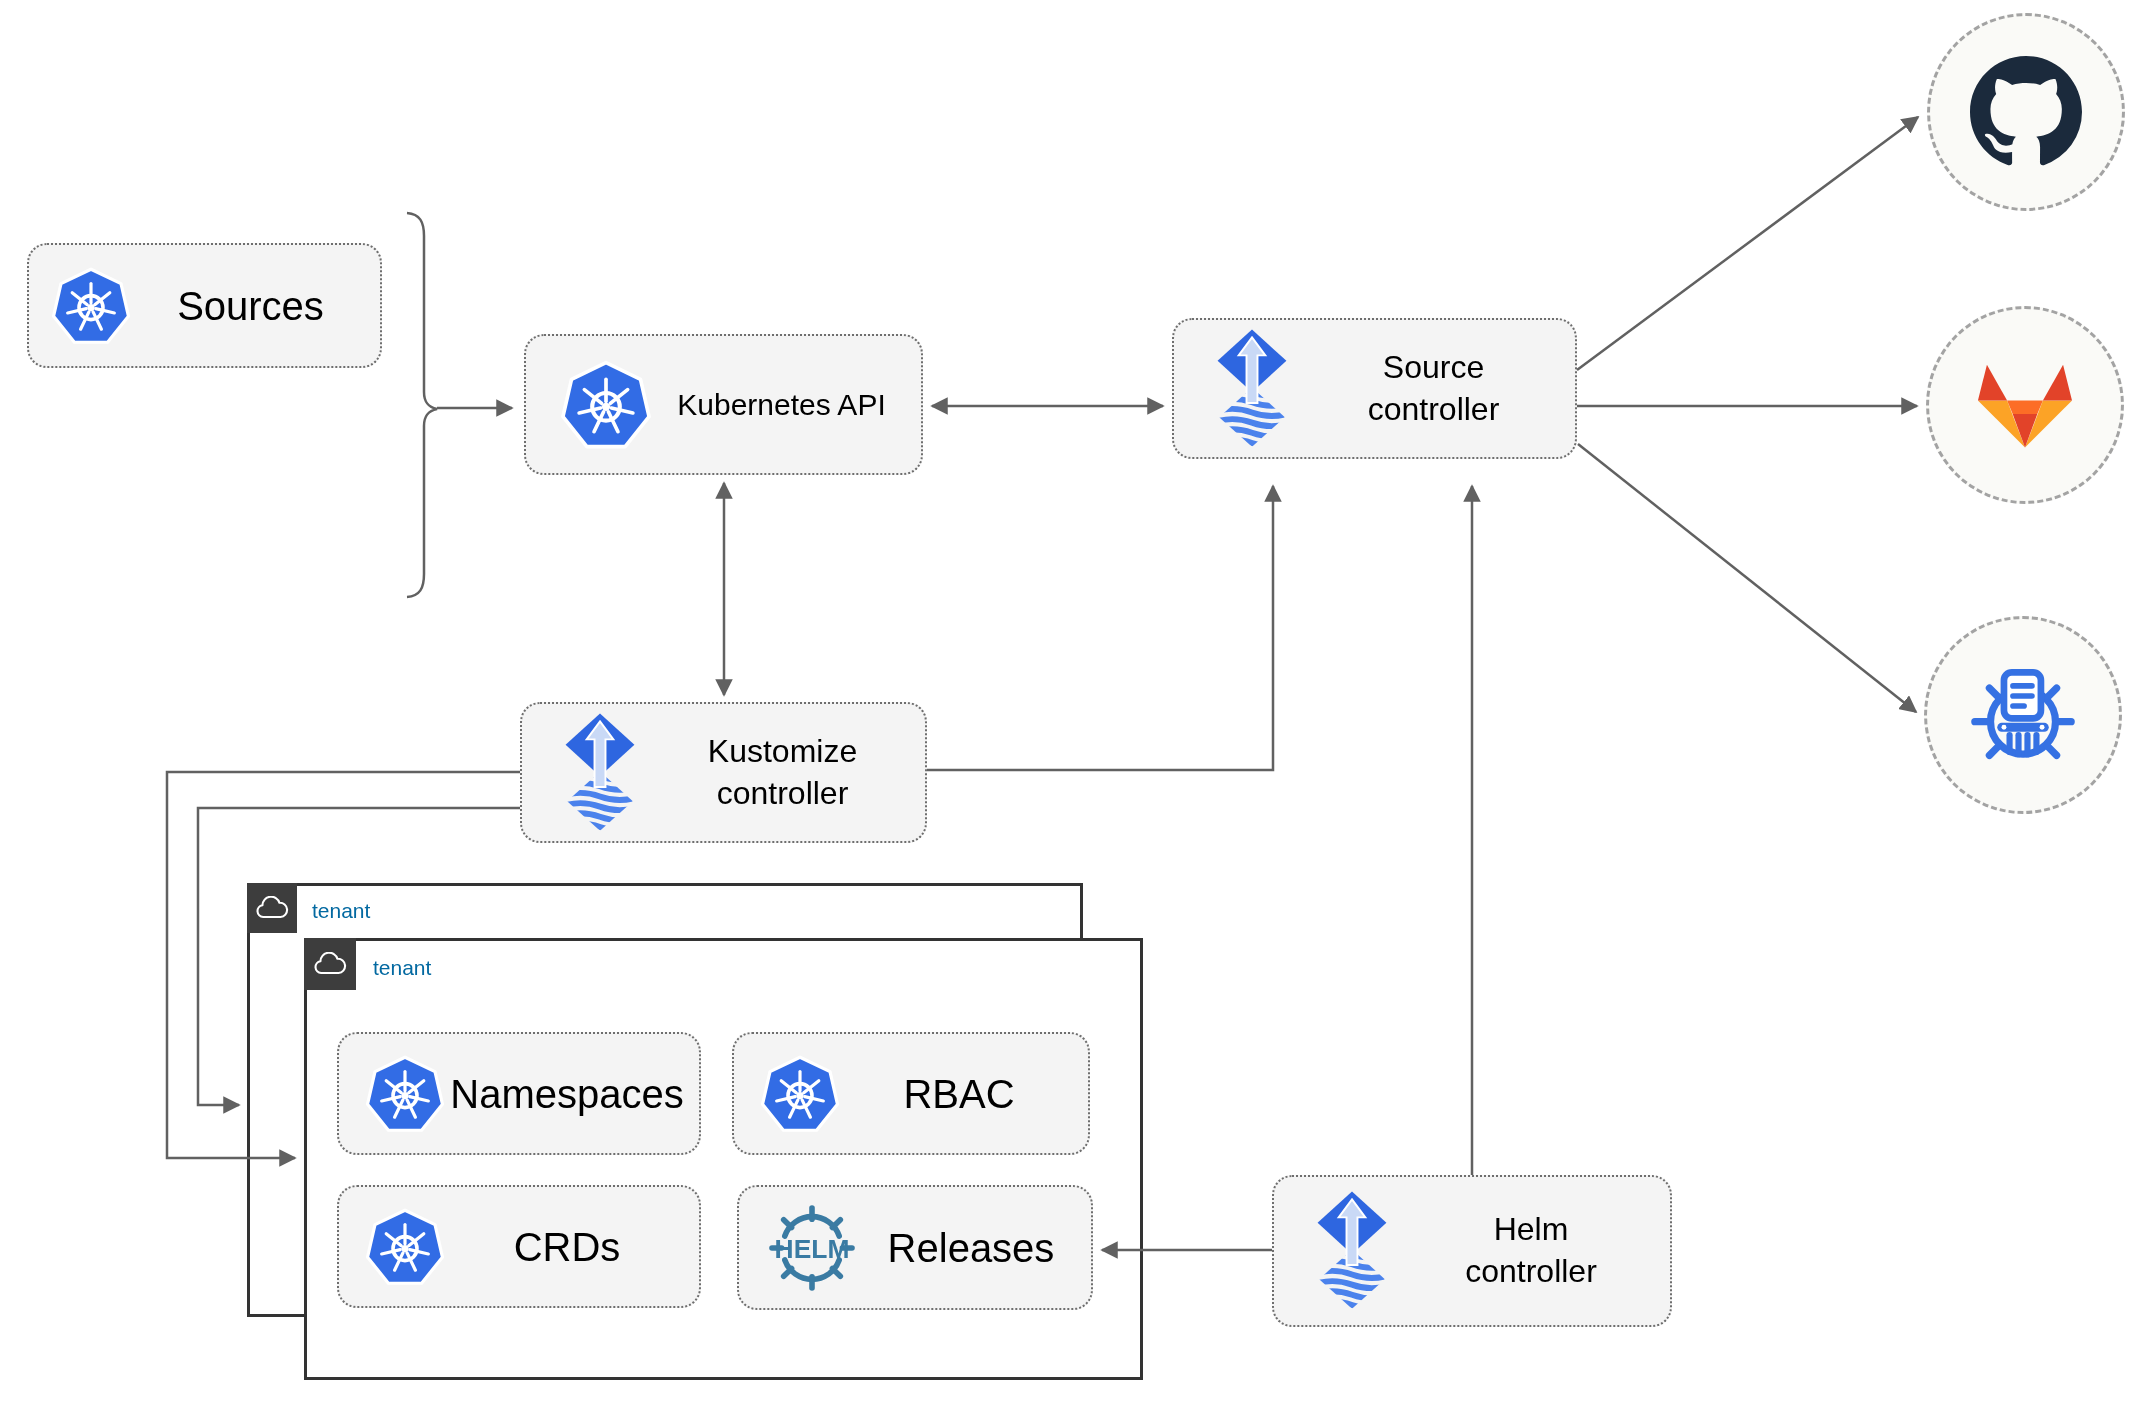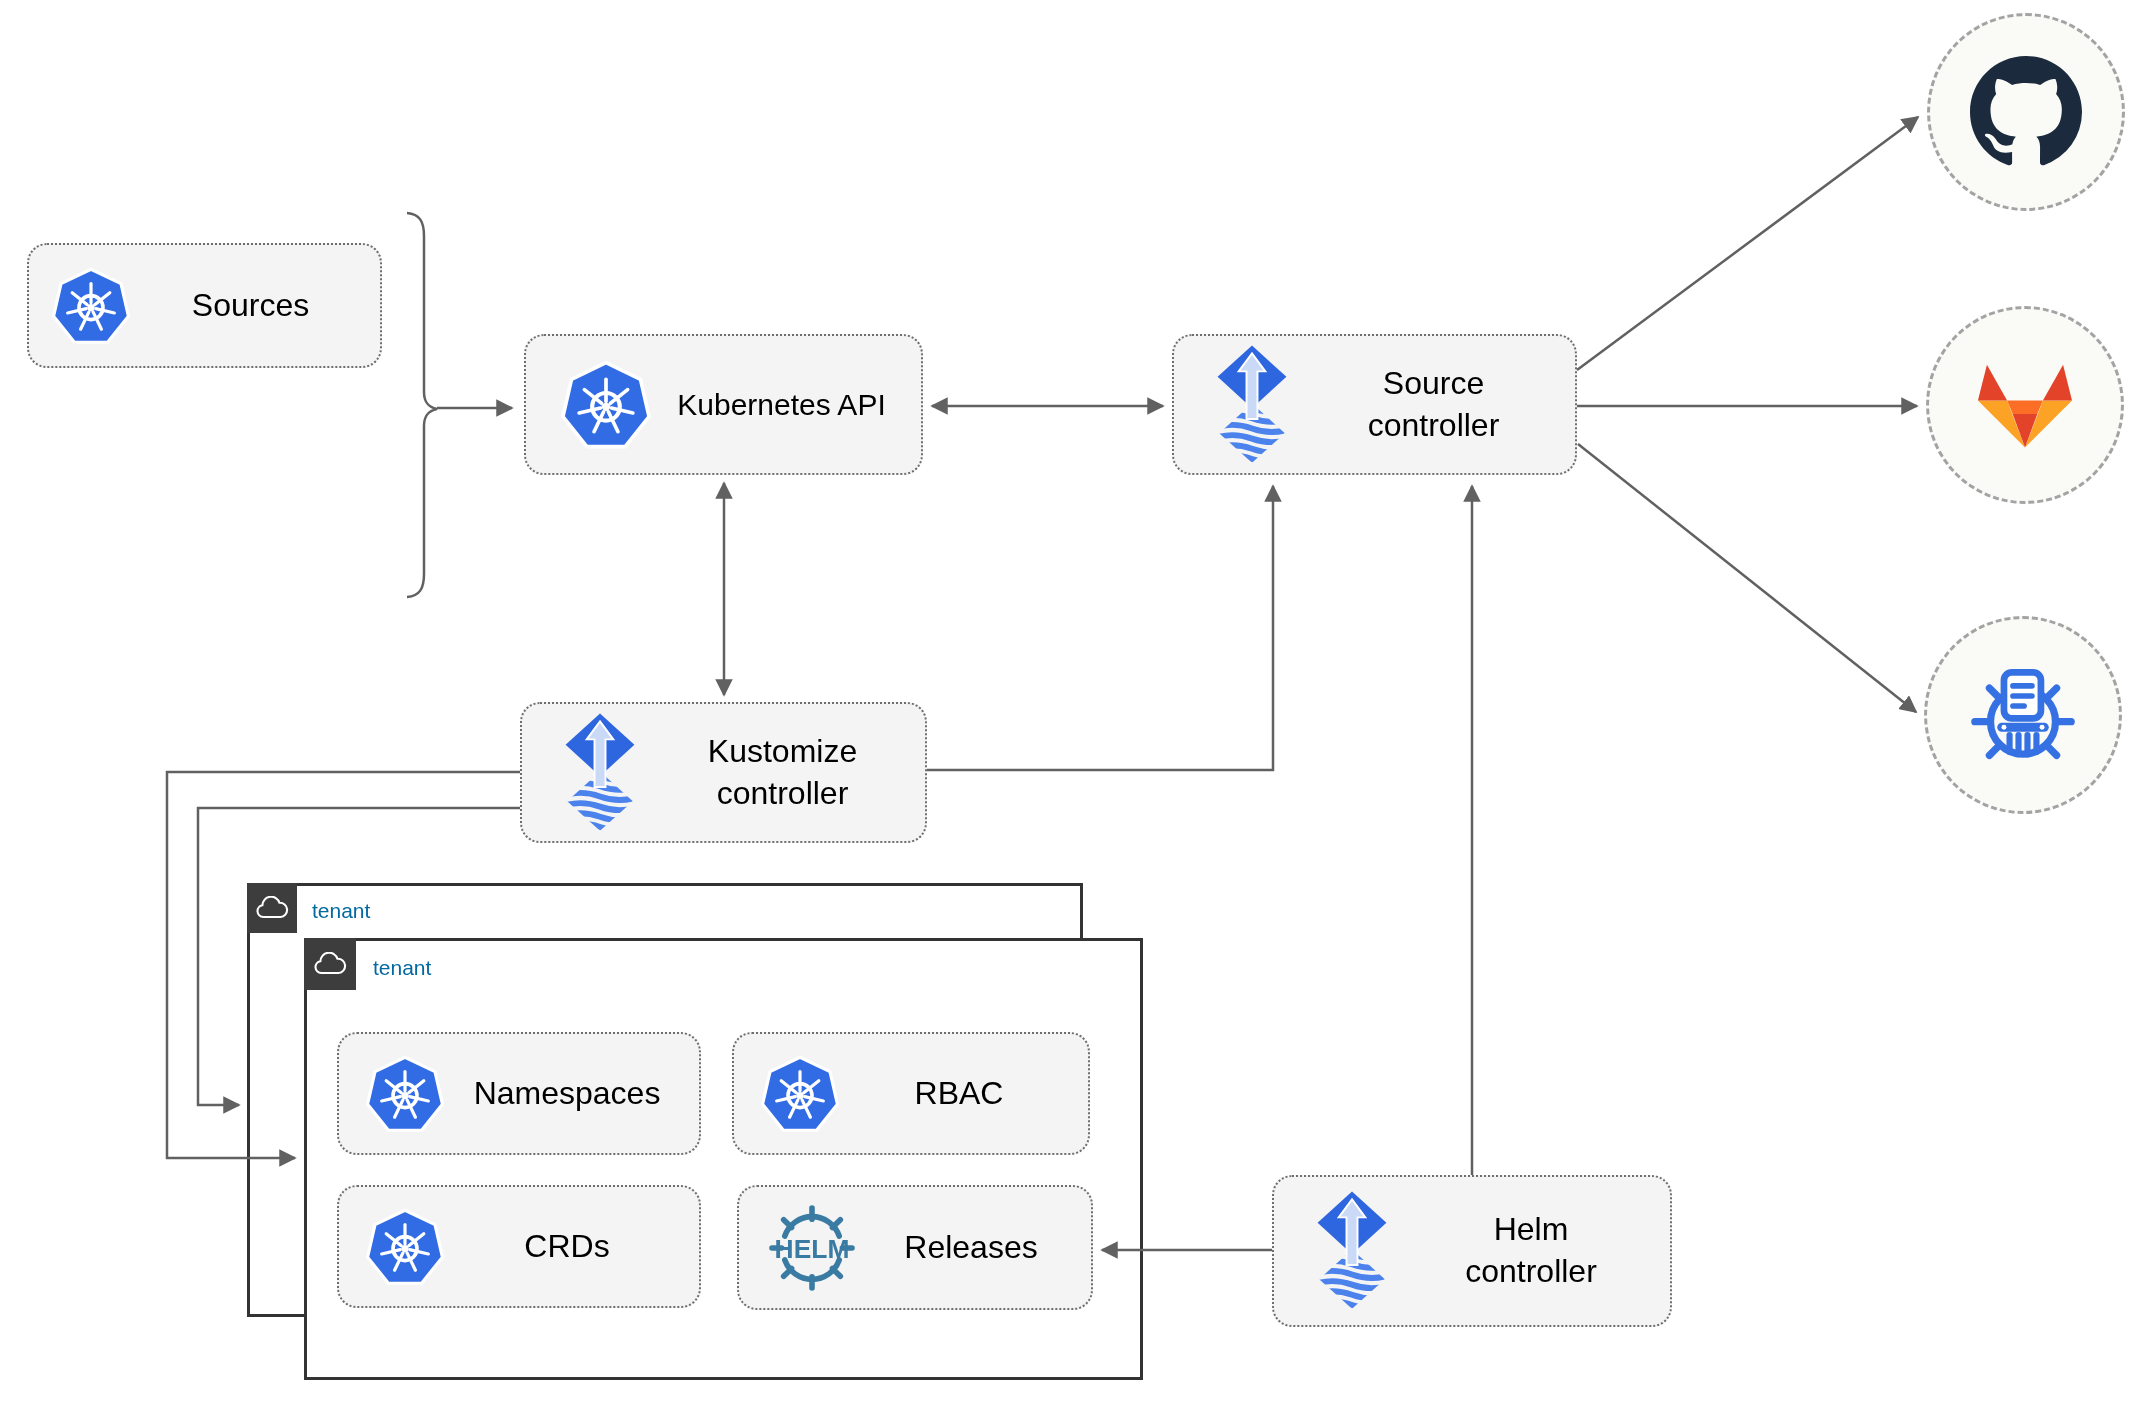--- a/index.html
+++ b/index.html
@@ -5,21 +5,21 @@
   html,body{margin:0;padding:0;background:#ffffff;}
   .canvas{position:relative;width:2144px;height:1407px;background:#ffffff;overflow:hidden;
           font-family:"Liberation Sans", sans-serif;}
   .node{position:absolute;box-sizing:border-box;z-index:1;}
   .pill{background:#f4f4f4;border:2px dotted #6e6e6e;border-radius:20px;display:flex;align-items:center;}
   .icon{flex:none;display:block;}
   .k8s-sm{width:80px;height:80px;margin-left:22px;}
   .k8s-lg{width:92px;height:92px;margin-left:34px;}
   .flux{width:80px;height:122px;margin-left:38px;}
   .helm-logo{width:98px;height:88px;margin-left:24px;}
-  .lbl{flex:1;text-align:center;font-size:32px;color:#000;line-height:1.3;padding-right:10px;}
+  .lbl{flex:1;text-align:center;font-size:40px;color:#000;line-height:1.3;padding-right:10px;}
   .lbl-narrow{flex:none;width:200px;margin:0 auto;text-align:center;font-size:32px;color:#000;line-height:1.3;}
   .tenant{background:#ffffff;border:3px solid #333333;z-index:1;}
   .badge{position:absolute;left:-3px;top:-3px;background:#3d3d3d;display:flex;align-items:center;justify-content:center;}
   .badge-cloud{width:34px;height:25px;display:block;}
   .tlabel{position:absolute;font-size:21px;color:#0369a1;}
   .circle{width:198px;height:198px;border-radius:50%;border:3px dashed #a3a3a3;background:#fafaf7;
           display:flex;align-items:center;justify-content:center;}
   .cicon-github{width:114px;height:112px;display:block;}
   .cicon-gitlab{width:112px;height:96px;display:block;}
   .cicon-cm{width:112px;height:112px;display:block;}
@@ -82,21 +82,21 @@
         <line x1="47.4" y1="57.4" x2="37" y2="79"></line>
         <line x1="44.1" y1="53.3" x2="20.8" y2="58.7"></line>
         <line x1="45.3" y1="48.3" x2="26.5" y2="33.3"></line>
       </g>
       <circle cx="50" cy="52" r="15" fill="none" stroke="#ffffff" stroke-width="4.5"></circle>
       <circle cx="50" cy="52" r="4.5" fill="#ffffff"></circle>
     </svg></span>
     <span class="lbl" style="font-size:30px">Kubernetes API</span>
   </div>
 
-  <div class="node pill" style="left:1172px;top:334px;width:405px;height:141px">
+  <div class="node pill" style="left:1172px;top:318px;width:405px;height:141px">
     <span class="icon flux">
     <svg viewBox="0 0 100 156" width="100%" height="100%">
       <defs>
             <clipPath id="clip5">
               <polygon points="50,76 92,114 50,152 8,114"></polygon>
             </clipPath>
           </defs>
       <polygon points="50,2 94,42 50,82 6,42" fill="#2e66e0"></polygon>
       <g clip-path="url(#clip5)" stroke="#4b82ec" stroke-width="7.5" fill="none">
         <path d="M-5,84  Q22,72  50,82  T105,80"></path>

